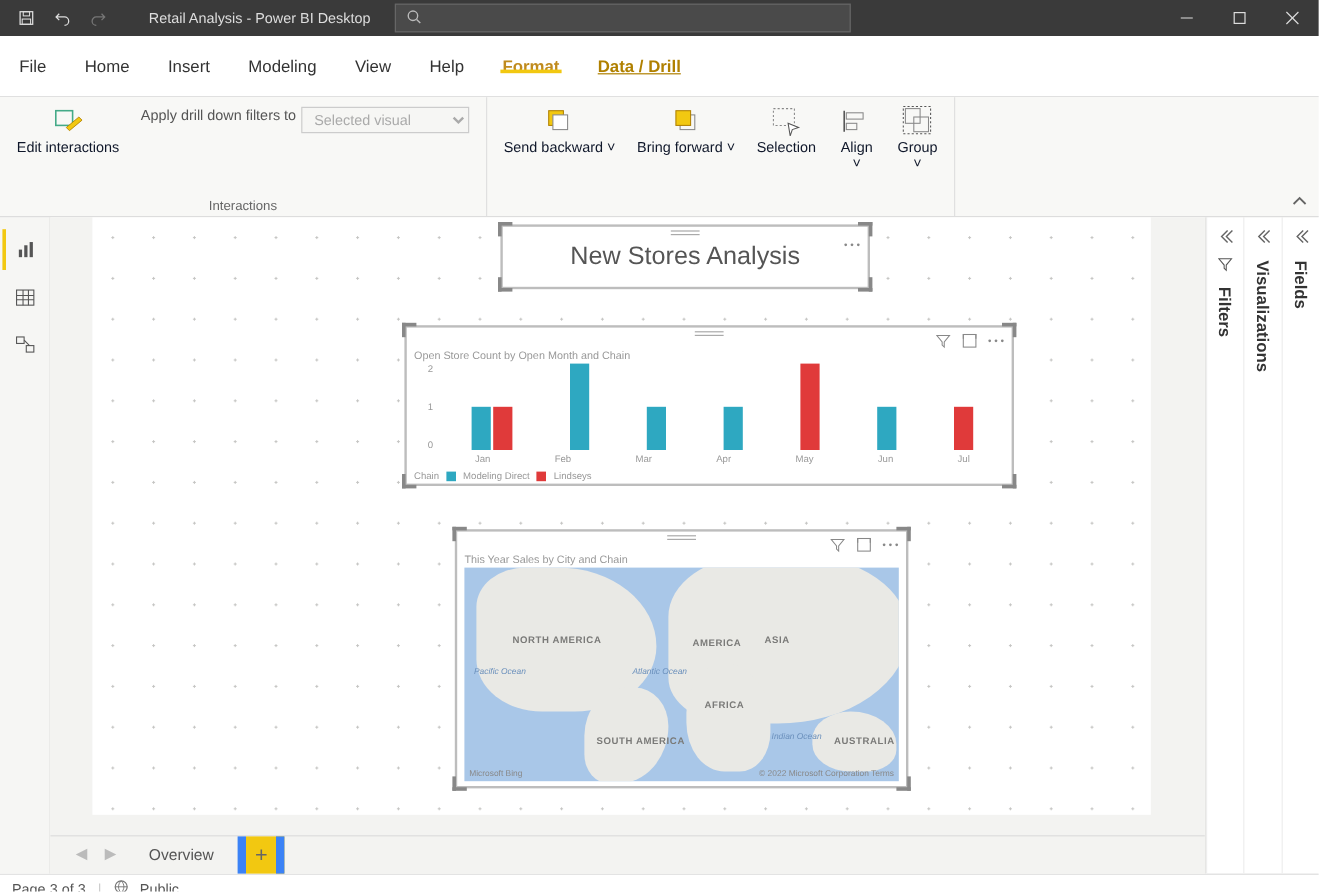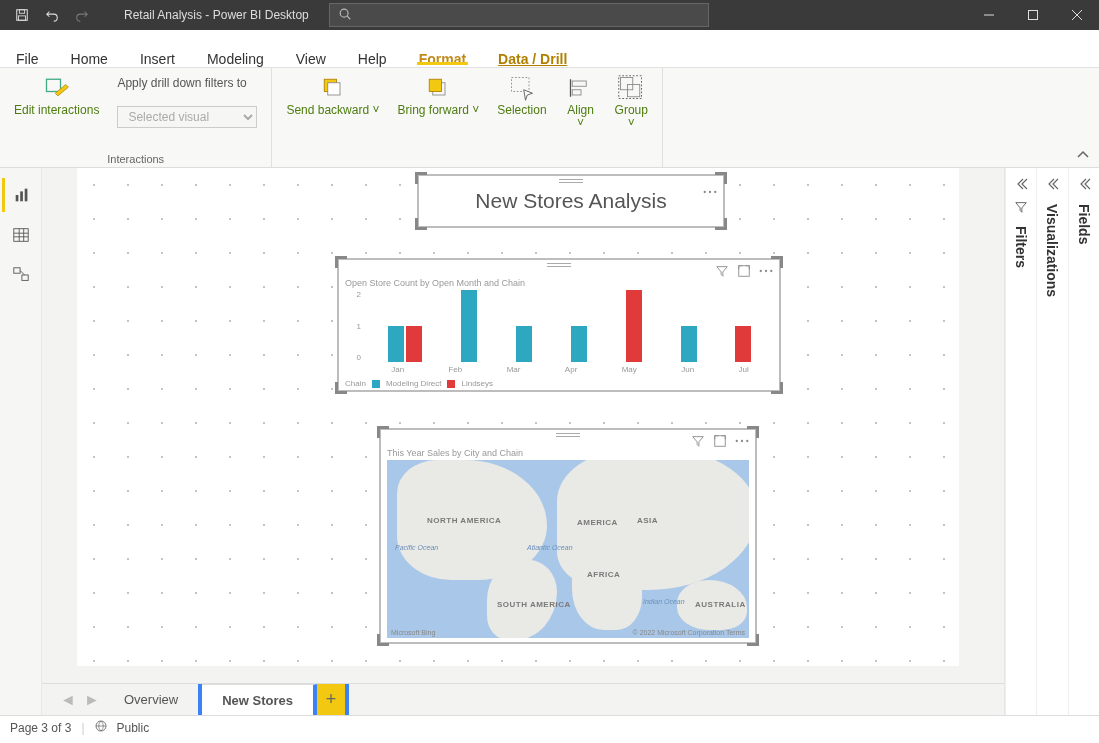--- a/index.html
+++ b/index.html
@@ -13,36 +13,36 @@
   .titlebar .doc-title { margin-left: 28px; color: #ddd; font-size: 12px; }
   .titlebar .search-wrap { margin-left: 20px; flex: 0 0 380px; height: 24px; background: #4a4a4a; border:1px solid #666; display:flex; align-items:center; padding:0 8px; gap:8px; }
   .titlebar .search-wrap svg { width: 14px; height: 14px; }
   .titlebar .search-wrap input { background: transparent; border: none; color: #bbb; font-size: 13px; outline: none; flex:1; }
   .titlebar .spacer { flex: 1; }
   .titlebar .win-controls { display: flex; }
   .titlebar .win-btn { width: 44px; height: 30px; display:flex;align-items:center;justify-content:center; }
   .titlebar .win-btn svg { width: 12px; height: 12px; }
 
   
-  .menubar { height: 38px; background: #fff; border-bottom: 1px solid #e0e0e0; display: flex; align-items: flex-end; }
+  .menubar { height: 51px; background: #fff; border-bottom: 1px solid #e0e0e0; display: flex; align-items: center; }
   .menu-item { padding: 0 16px; display:flex; align-items:center; font-size: 14px; color: #333; cursor: default; }
   .menu-item.active { color: #c08b1d; font-weight: 600; position: relative; }
   .menu-item.active::after { content:""; position:absolute; left:14px; right:14px; bottom:2px; height:3px; background:#f2c811; }
   .menu-item.contextual { color: #b08000; font-weight:600;text-decoration:underline; }
 
   
   .ribbon { height: 100px; background: #f8f8f6; border-bottom: 1px solid #ddd; display:flex; position:relative; }
   .ribbon-group { border-right: 1px solid #e0e0e0; padding: 4px 10px 2px 10px; display:flex; flex-direction:column; }
   .ribbon-group .group-body { flex:1; display:flex; align-items:flex-start; gap:10px; }
   .ribbon-group .group-label { text-align:center; font-size:11px; color:#666; }
-  .rib-btn { display:flex; flex-direction:column; align-items:center; gap:2px; padding:2px 4px; font-size:12px; color:#4d7c0f; min-width:50px; }
+  .rib-btn { display:flex; flex-direction:column; align-items:center; gap:2px; padding:2px 4px; font-size:12px; color:#0f172a; min-width:50px; }
   .rib-btn .icon { width:32px; height:28px; display:flex;align-items:center;justify-content:center; }
   .rib-btn .icon svg { width:28px; height:28px; }
   .rib-btn .label { text-align:center; line-height:1.1; }
-  .drill-filter { display:flex; flex-direction:column; padding:4px; font-size:12px; color:#555; gap:16px; }
+  .drill-filter { display:flex; padding:4px; font-size:12px; color:#555; gap:4px; }
   .drill-filter select { width:140px; height:22px; font-size:12px; color:#aaa; background:#f6f6f4; border:1px solid #ccc; padding:0 6px; }
   .ribbon-collapse { position:absolute; right:8px; bottom:4px; width:16px; height:16px; }
 
   
   .workspace { display:flex; height: 547px; }
   .left-rail { width: 42px; background: #f6f6f4; border-right:1px solid #e8e8e6; display:flex; flex-direction:column; align-items:center; padding-top:10px; gap:6px; }
   .left-rail .rail-btn { width:38px; height:34px; display:flex;align-items:center;justify-content:center; }
   .left-rail .rail-btn.active { border-left:3px solid #f2c811; }
   .left-rail svg { width:18px; height:18px; }
 
@@ -64,21 +64,21 @@
   .visual .h-tr { right:-4px; top:-4px; border-right:3px solid #888; border-top:3px solid #888; }
   .visual .h-bl { left:-4px; bottom:-4px; border-left:3px solid #888; border-bottom:3px solid #888; }
   .visual .h-br { right:-4px; bottom:-4px; border-right:3px solid #888; border-bottom:3px solid #888; }
   .visual .grip { position:absolute; left:50%; top:2px; transform:translateX(-50%); width:24px; height:6px; }
   .visual .grip::before,.visual .grip::after { content:""; position:absolute; left:0; right:0; height:1px; background:#aaa; }
   .visual .grip::before { top:1px; } .visual .grip::after { top:4px; }
   .visual .vmenu { position:absolute; right:6px; top:4px; display:flex; gap:8px; }
   .visual .vmenu svg { width:14px; height:14px; }
   .title-visual { left:340px; top:6px; width:308px; height:54px; display:flex; align-items:center; justify-content:center; font-size:21px; color:#555; font-weight:400; }
 
-  .chart-visual { left:260px; top:90px; width:444px; height:134px; }
+  .chart-visual { left:260px; top:90px; width:508px; height:134px; }
   .chart-visual .chart-title { position:absolute; left:6px; top:18px; font-size:9px; color:#999; }
   .chart-visual .chart-area { position:absolute; left:14px; top:30px; right:8px; bottom:28px; }
   .chart-visual .yaxis { position:absolute; left:0; top:0; bottom:0; display:flex; flex-direction:column; justify-content:space-between; font-size:8px; color:#999; text-align:right; width:8px; }
   .chart-visual .bars { position:absolute; left:16px; right:0; top:0; bottom:0; display:flex; justify-content:space-around; align-items:flex-end; }
   .chart-visual .bar-group { display:flex; gap:2px; align-items:flex-end; height:100%; position:relative; }
   .chart-visual .bar { width:16px; }
   .chart-visual .bar.fd { background:#2ea8c1; }
   .chart-visual .bar.li { background:#e03a3a; }
   .chart-visual .xaxis { position:absolute; left:30px; right:8px; bottom:16px; display:flex; justify-content:space-around; font-size:8px; color:#999; }
   .chart-visual .legend { position:absolute; left:6px; bottom:2px; font-size:8px; color:#999; display:flex; gap:6px; align-items:center; }
@@ -90,21 +90,21 @@
   .map-visual .continent { position:absolute; font-size:8px; font-weight:700; color:#7a7a78; letter-spacing:0.5px; }
   .map-visual .ocean { position:absolute; font-size:7px; font-style:italic; color:#6b90bc; text-align:center; line-height:1.1; }
   .map-visual .landmass { position:absolute; background:#e9e9e5; border-radius:40% 50% 45% 55%; }
   .map-visual .credits { position:absolute; bottom:2px; font-size:7px; }
   .map-visual .bing { left:4px; color:#888; }
   .map-visual .corp { right:4px; color:#888; }
 
   
   .page-tabs { height:32px; background:#f3f3f1; border-top:1px solid #ddd; display:flex; align-items:stretch; }
   .page-tabs .tab-nav { width:24px; display:flex; align-items:center; justify-content:center; color:#bbb; margin-left:14px; }
-  .page-tabs .tab { padding:0 20px; display:flex; align-items:center; font-size:13px; color:#555; border-right:4px solid #3b82f6; }
+  .page-tabs .tab { padding:0 20px; display:flex; align-items:center; font-size:13px; color:#555; border-right:7px solid #3b82f6; }
   .page-tabs .tab.active { background:#fff; font-weight:600; border-top:1px solid #ddd; }
   .page-tabs .tab.add { background:#f2c811; width:32px; padding:0; justify-content:center; font-size:18px; color:#666; }
 
   
   .right-panes { width:95px; display:flex; border-left:1px solid #e6e6e4; }
   .pane { flex:1; display:flex; flex-direction:column; align-items:center; padding-top:8px; gap:8px; border-left:1px solid #eee; }
   .pane .collapse-icon { width:16px; height:16px; }
   .pane .pane-label { writing-mode: vertical-rl; font-size:14px; color:#333; font-weight:600; margin-top:4px; }
   .pane .filter-icon { width:14px; height:14px; }
 
@@ -416,21 +416,20 @@
           </div>
         </div>
 
       </div>
     </div>
 
     <div class="page-tabs">
       <div class="tab-nav">◄</div>
       <div class="tab-nav" style="margin-left:0">►</div>
       <div class="tab">Overview</div>
-      <div class="tab active">New Stores</div>
       <div class="tab add">+</div>
     </div>
   </div>
 
   <div class="right-panes">
     <div class="pane">
       <span class="collapse-icon"><svg viewBox="0 0 16 16">
             <path d="M10 3 L5 8 L10 13 M6 3 L1 8 L6 13" fill="none" stroke="#666" stroke-width="1.2" transform="translate(4,0)"></path>
           </svg></span>
       <span class="filter-icon"><svg viewBox="0 0 16 16">

